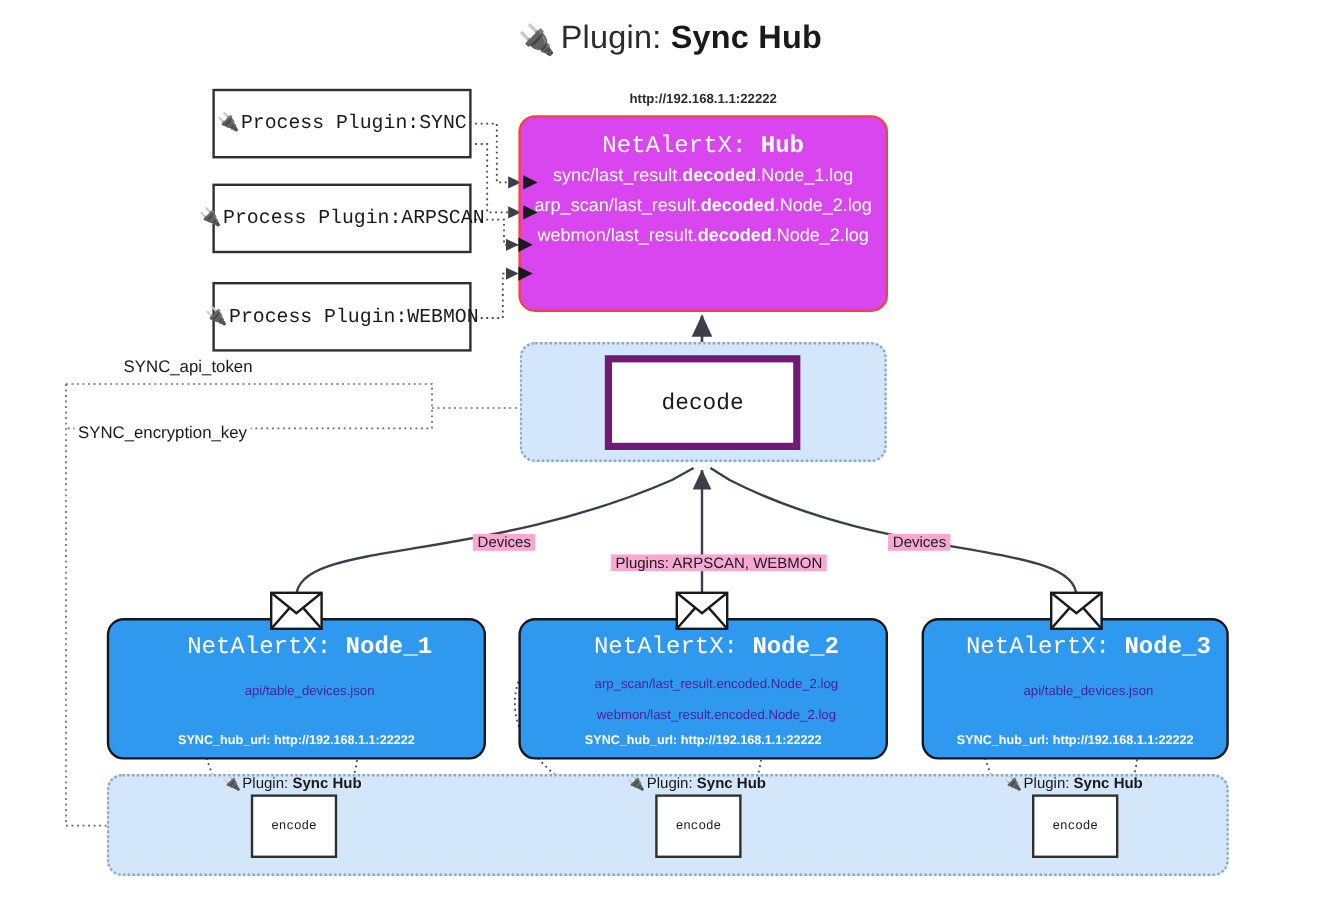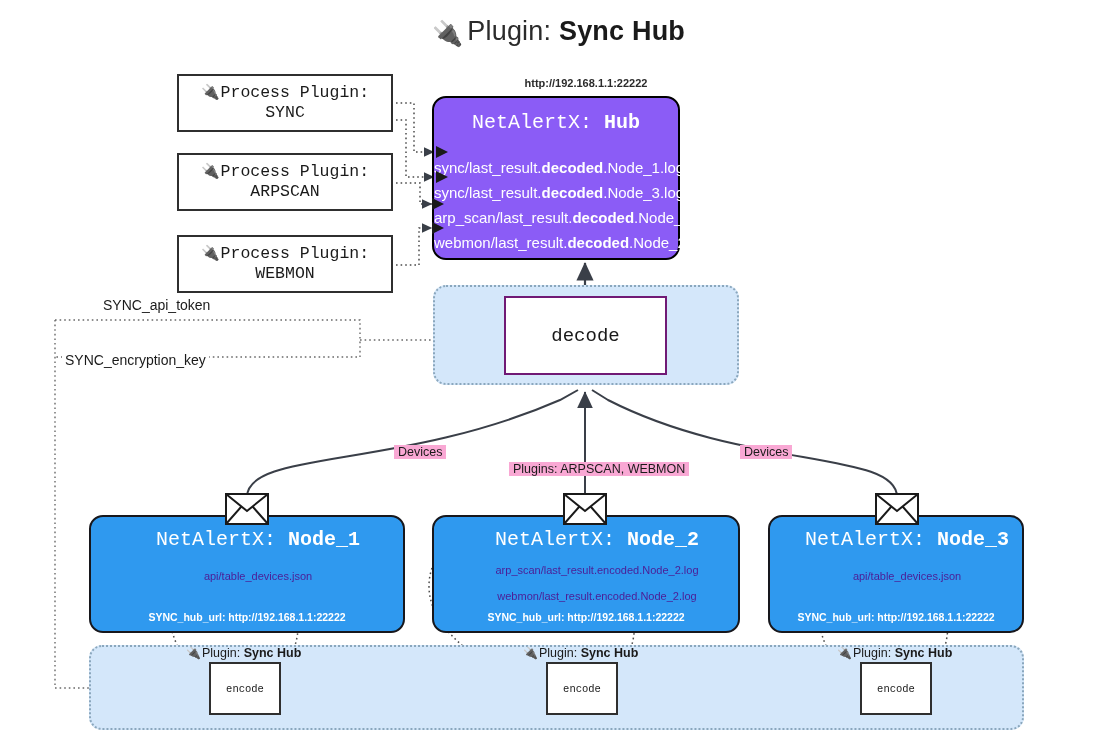--- a/index.html
+++ b/index.html
@@ -8,44 +8,44 @@
   svg.layer{position:absolute;left:0;top:0;width:1117px;height:754px;pointer-events:none;}
 
   
   #title{position:absolute;left:0;top:16px;width:1117px;text-align:center;
          font-size:27px;color:#2b2b2b;letter-spacing:.2px;white-space:nowrap;}
   #title .plug{font-size:25px;margin-right:4px;display:inline-block;transform:translateY(2px);}
   #title .b{font-weight:bold;color:#1a1a1a;}
 
   
   .procbox{position:absolute;width:216px;height:58px;background:#fff;border:2px solid #2f2f2f;
-           box-sizing:border-box;display:flex;flex-direction:column;align-items:center;
+           box-sizing:border-box;display:flex;flex-direction:row;align-items:center;
            justify-content:center;line-height:1.22;}
   .procbox .l1{font-family:"Liberation Mono",monospace;font-size:16.5px;color:#1a1a1a;white-space:nowrap;}
   .procbox .l2{font-family:"Liberation Mono",monospace;font-size:16.5px;color:#1a1a1a;white-space:nowrap;}
   .procbox .plug{font-size:15px;margin-right:1px;}
 
   
   #huburl{position:absolute;left:432px;top:77px;width:308px;text-align:center;
           font-size:11px;font-weight:bold;color:#2b2b2b;white-space:nowrap;}
-  #hub{position:absolute;left:432px;top:96px;width:248px;height:164px;background:#8b5cf6;
-       border:2px solid #000000;border-radius:14px;box-sizing:border-box;}
+  #hub{position:absolute;left:432px;top:96px;width:308px;height:164px;background:#d946ef;
+       border:2px solid #ef4444;border-radius:14px;box-sizing:border-box;}
   #hub .htitle{margin-top:13px;text-align:center;font-family:"Liberation Mono",monospace;
                font-size:20px;color:#ffffff;white-space:nowrap;}
   #hub .htitle b{font-weight:bold;}
-  #hub .hlines{margin-top:21px;}
+  #hub .hlines{margin-top:0;}
   #hub .hline{position:relative;text-align:center;font-size:15px;color:#ffffff;
               white-space:nowrap;line-height:25px;}
   #hub .hline b{font-weight:bold;}
 
   
   #decodeband{position:absolute;left:433px;top:285px;width:306px;height:100px;
               background:#d4e7fa;border:2px dotted #8aa7bd;border-radius:13px;box-sizing:border-box;}
   #decodebox{position:absolute;left:504px;top:296px;width:163px;height:79px;background:#fff;
-             border:2px solid #701a75;box-sizing:border-box;display:flex;align-items:center;
+             border:6px solid #701a75;box-sizing:border-box;display:flex;align-items:center;
              justify-content:center;font-family:"Liberation Mono",monospace;font-size:19px;color:#1a1a1a;}
 
   
   .keylabel{position:absolute;font-size:14px;color:#1a1a1a;background:#fff;padding:0 3px;white-space:nowrap;}
 
   
   .edgelabel{position:absolute;font-size:12.5px;color:#1a1a1a;background:#f9a8d4;padding:0 4px;white-space:nowrap;}
 
   
   .node{position:absolute;height:118px;background:#2f99ef;border:2px solid #17171c;
@@ -125,21 +125,20 @@
     <div class="l2">WEBMON</div>
   </div>
 
   <div id="huburl">http://192.168.1.1:22222</div>
   <div id="hub">
     <div class="htitle">
       <span>NetAlertX:</span> <b>Hub</b>
     </div>
     <div class="hlines">
       <div class="hline"><span>sync/last_result.</span><b>decoded</b><span>.Node_1.log</span></div>
-      <div class="hline"><span>sync/last_result.</span><b>decoded</b><span>.Node_3.log</span></div>
       <div class="hline"><span>arp_scan/last_result.</span><b>decoded</b><span>.Node_2.log</span></div>
       <div class="hline"><span>webmon/last_result.</span><b>decoded</b><span>.Node_2.log</span></div>
     </div>
   </div>
 
   <div id="decodeband"></div>
   <div id="decodebox">decode</div>
 
   <div class="keylabel" style="left:100px;top:297px;">SYNC_api_token</div>
   <div class="keylabel" style="left:62px;top:352px;">SYNC_encryption_key</div>

